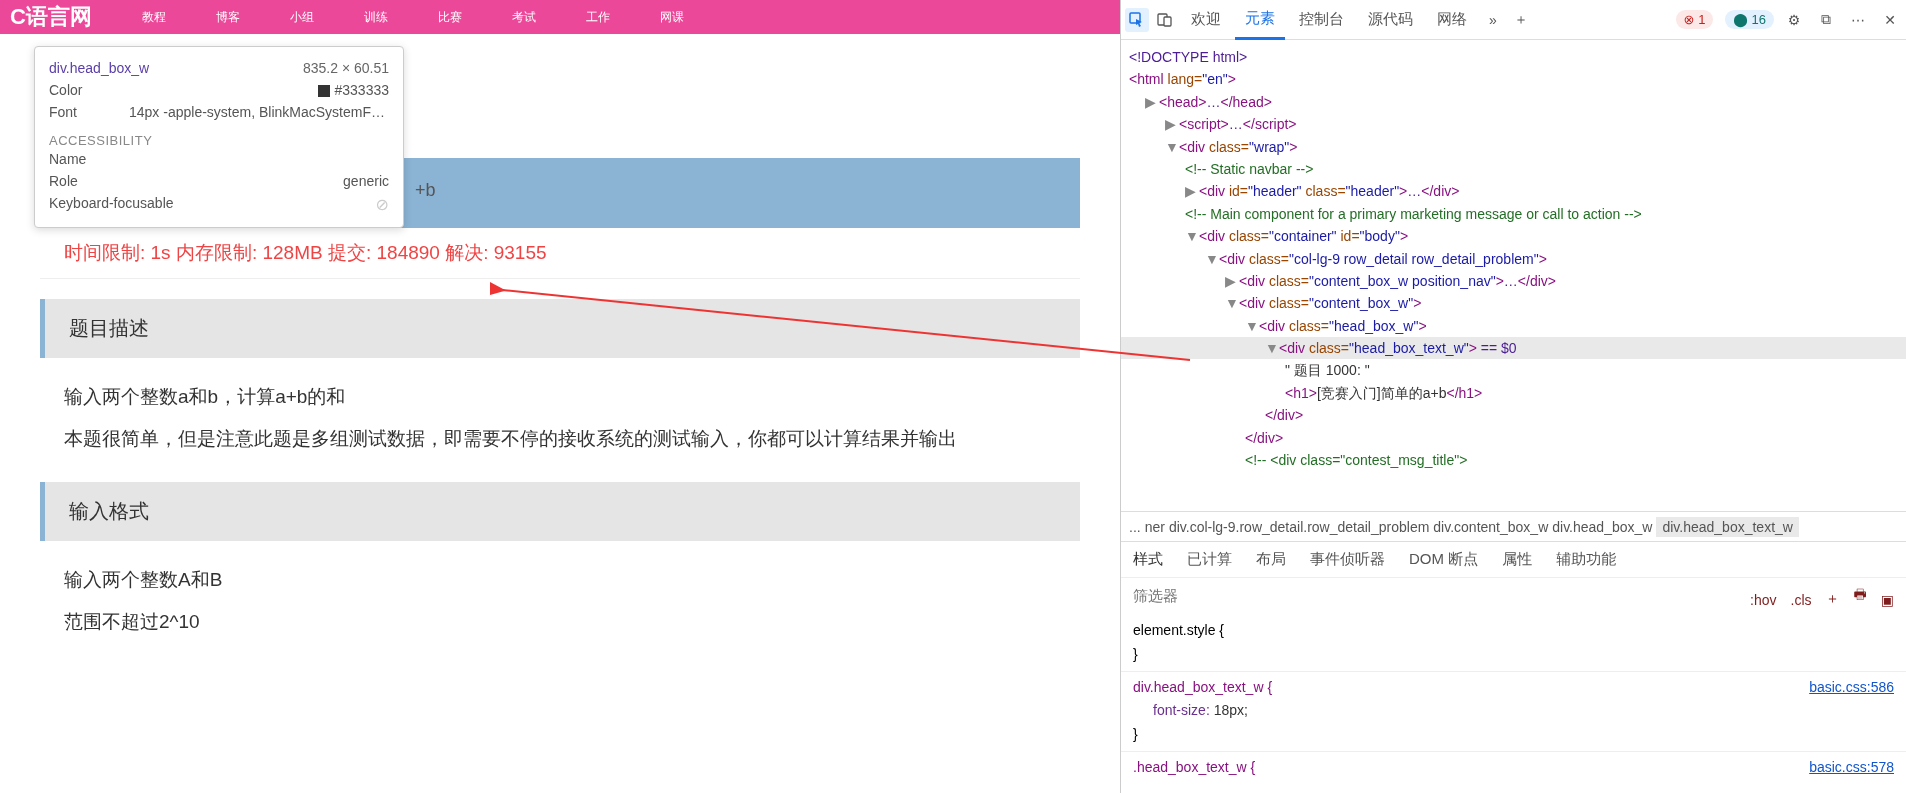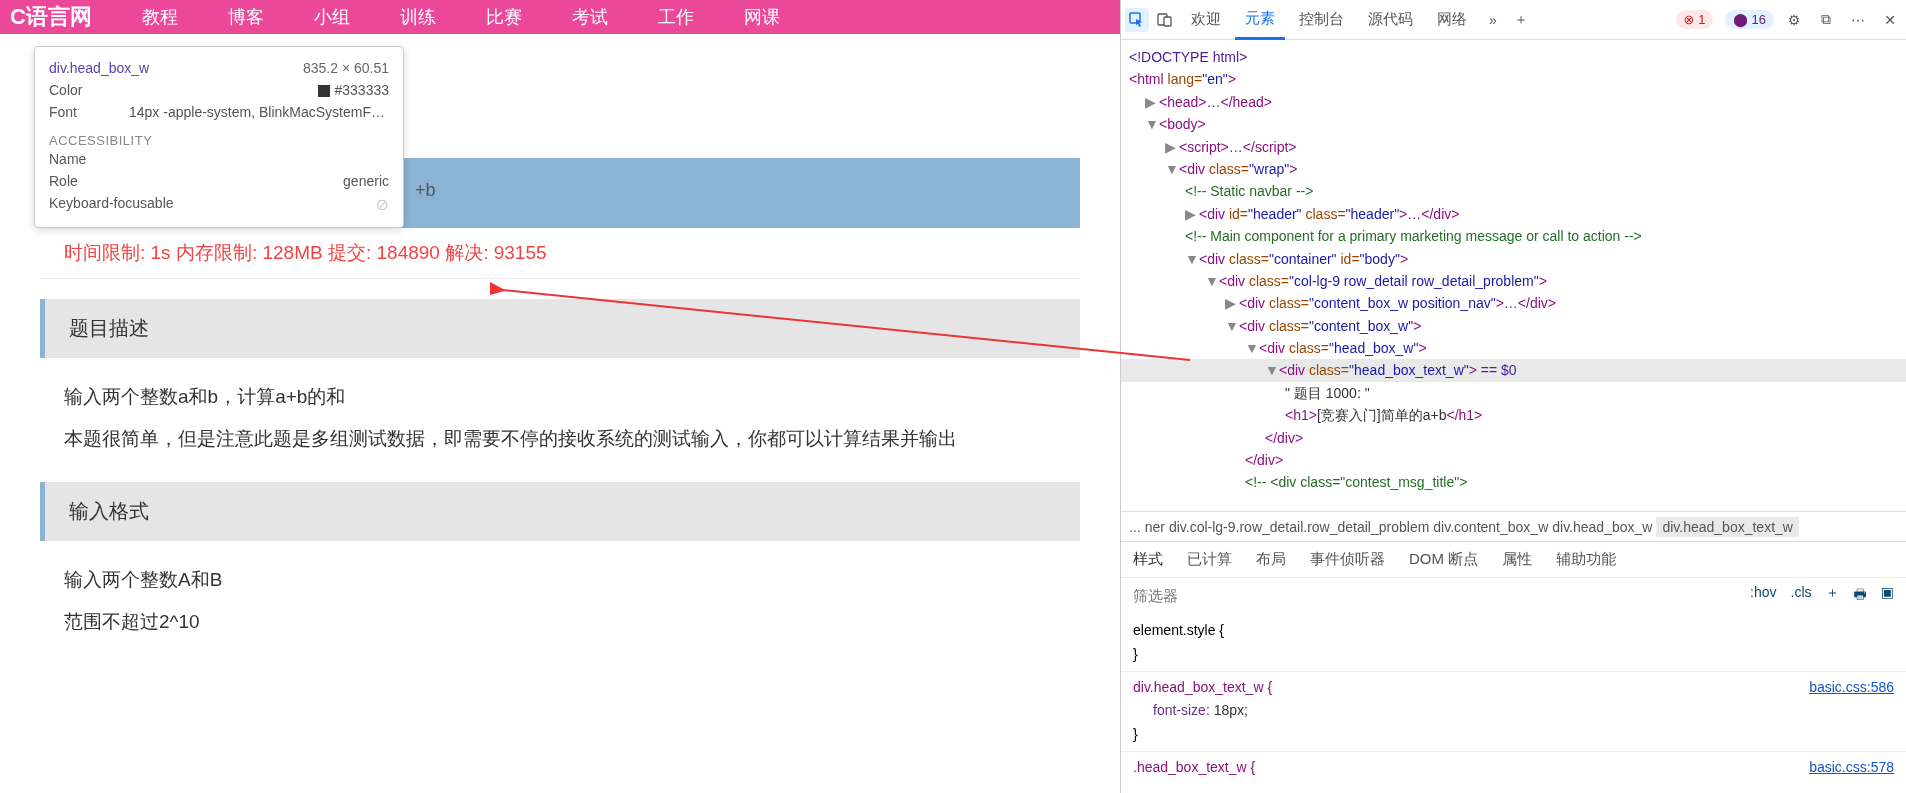--- a/index.html
+++ b/index.html
@@ -1,20 +1,20 @@
 <!DOCTYPE html>
 <html><head>
 <meta charset="utf-8">
 <style>
 *{margin:0;padding:0;box-sizing:border-box;font-family:-apple-system,BlinkMacSystemFont,"Segoe UI",sans-serif}
 body{display:flex;height:793px;width:1906px;overflow:hidden;background:#fff}
 .left-panel{width:1120px;background:#fff;position:relative}
 .navbar{background:#ec4899;color:#fff;height:34px;display:flex;align-items:center;padding:9px 10px;font-size:18px}
 .nav-brand{font-weight:bold;margin-right:50px;font-size:22px}
-.nav-item{margin-right:50px;cursor:pointer;font-size:18px}
+.nav-item{margin-right:50px;cursor:pointer;font-size:12px}
 .content-area{padding:0 40px}
 .title-bar{background:#8bb3d4;padding:20px 24px;margin-top:124px;border-left:5px solid #3b6f9e;font-size:22px;color:#333;font-weight:500}
 .info-bar{padding:12px 24px;font-size:19px;color:#ef4444;border-bottom:1px solid #eee;margin-bottom:20px}
 .section-head{background:#e5e5e5;padding:16px 24px;border-left:5px solid #8bb3d4;font-size:20px;color:#333;font-weight:500}
 .section-body{padding:20px 24px;font-size:19px;color:#333;line-height:2}
 .section-body p{margin-bottom:4px}
 .tooltip{position:absolute;top:46px;left:34px;background:#fff;border:1px solid #ccc;border-radius:4px;box-shadow:0 2px 8px rgba(0,0,0,.15);width:370px;padding:10px 14px;font-size:14px;z-index:100}
 .tooltip-row{display:flex;justify-content:space-between;padding:3px 0;color:#555}
 .tooltip-title{color:#5a3ea8;font-weight:500}
 .tooltip-dims{color:#666}
@@ -25,41 +25,41 @@
 .behind-text{position:absolute;top:180px;left:415px;color:#555;font-size:18px}
 
 .devtools{flex:1;background:#fff;border-left:1px solid #ccc;display:flex;flex-direction:column;font-size:14px}
 .dt-toolbar{height:40px;display:flex;align-items:center;border-bottom:1px solid #ddd;padding:0 4px;gap:4px}
 .dt-icon{width:24px;height:24px;display:flex;align-items:center;justify-content:center;cursor:pointer;color:#555;border-radius:3px}
 .dt-icon.active{background:#e3f0fe;color:#1a73e8}
 .dt-tab{padding:0 10px;height:40px;display:flex;align-items:center;cursor:pointer;color:#555;font-size:15px}
 .dt-tab.active{border-bottom:3px solid #1a73e8;color:#1a73e8}
 .dt-badge{padding:2px 8px;border-radius:10px;font-size:13px;margin-left:4px}
 .dt-badge.err{background:#fce8e6;color:#c5221f}
-.dt-badge.warn{background:#e3f0fe;color:#701a75}
+.dt-badge.warn{background:#e3f0fe;color:#0f766e}
 .dt-right{margin-left:auto;display:flex;gap:8px;align-items:center}
 .dt-elements{flex:1;overflow:auto;font-family:Menlo,Consolas,monospace;font-size:14px;padding:6px 0;line-height:1.6}
 .dt-line{white-space:nowrap;padding:0 8px}
 .dt-line.hl{background:#e9e9e9}
 .dt-arrow{color:#888;display:inline-block;width:14px;cursor:pointer}
 .tag{color:#881280}
 .attr{color:#994500}
 .attrv{color:#1a1aa6}
 .comment{color:#236e25}
 .text-node{color:#333}
 .gray{color:#4c1d95}
 .dt-breadcrumb{height:30px;border-top:1px solid #ddd;display:flex;align-items:center;padding:0 8px;font-size:14px;color:#555;gap:4px;overflow:hidden}
 .dt-bc-item{cursor:pointer;white-space:nowrap}
 .dt-bc-item.sel{background:#e9e9e9;padding:2px 6px}
 .dt-styles-tabs{height:36px;border-top:1px solid #ddd;display:flex;align-items:center;padding:0 12px;gap:24px;font-size:15px;color:#555}
 .dt-styles-tabs .st{cursor:pointer}
 .dt-styles-tabs .st.active{color:#333;font-weight:500}
 .dt-filter{height:36px;border-top:1px solid #eee;display:flex;align-items:center;padding:12px 12px;color:#888}
 .dt-filter input{border:none;outline:none;flex:1;font-size:15px}
-.dt-filter-right{display:flex;gap:14px;align-items:flex-start;color:#0c4a6e}
+.dt-filter-right{display:flex;gap:14px;align-items:flex-end;color:#7f1d1d}
 .dt-styles{flex:0 0 180px;overflow:auto;font-family:Menlo,Consolas,monospace;font-size:14px;padding:6px 12px;line-height:1.7}
 .sel-text{color:#881280}
 .prop{color:#6b2e8f}
 .val{color:#333}
 .css-link{float:right;color:#1155cc;text-decoration:underline;cursor:pointer}
 .hline{border-top:1px solid #eee;margin:4px -12px}
 </style>
 </head>
 <body>
 
@@ -159,21 +159,20 @@
       <span class="dt-icon">⧉</span>
       <span class="dt-icon">⋯</span>
       <span class="dt-icon">✕</span>
     </div>
   </div>
 
   <div class="dt-elements">
     <div class="dt-line"><span class="gray">&lt;!DOCTYPE html&gt;</span></div>
     <div class="dt-line"><span class="tag">&lt;html </span><span class="attr">lang=</span><span class="attrv">"en"</span><span class="tag">&gt;</span></div>
     <div class="dt-line" style="padding-left:24px"><span class="dt-arrow">▶</span><span class="tag">&lt;head&gt;</span><span class="gray">…</span><span class="tag">&lt;/head&gt;</span></div>
-    <div class="dt-line" style="padding-left:24px"><span class="dt-arrow">▼</span><span class="tag">&lt;body&gt;</span></div>
     <div class="dt-line" style="padding-left:44px"><span class="dt-arrow">▶</span><span class="tag">&lt;script&gt;</span><span class="gray">…</span><span class="tag">&lt;/script&gt;</span></div>
     <div class="dt-line" style="padding-left:44px"><span class="dt-arrow">▼</span><span class="tag">&lt;div </span><span class="attr">class=</span><span class="attrv">"wrap"</span><span class="tag">&gt;</span></div>
     <div class="dt-line" style="padding-left:64px"><span class="comment">&lt;!-- Static navbar --&gt;</span></div>
     <div class="dt-line" style="padding-left:64px"><span class="dt-arrow">▶</span><span class="tag">&lt;div </span><span class="attr">id=</span><span class="attrv">"header"</span> <span class="attr">class=</span><span class="attrv">"header"</span><span class="tag">&gt;</span><span class="gray">…</span><span class="tag">&lt;/div&gt;</span></div>
     <div class="dt-line" style="padding-left:64px"><span class="comment">&lt;!-- Main component for a primary marketing message or call to action --&gt;</span></div>
     <div class="dt-line" style="padding-left:64px"><span class="dt-arrow">▼</span><span class="tag">&lt;div </span><span class="attr">class=</span><span class="attrv">"container"</span> <span class="attr">id=</span><span class="attrv">"body"</span><span class="tag">&gt;</span></div>
     <div class="dt-line" style="padding-left:84px"><span class="dt-arrow">▼</span><span class="tag">&lt;div </span><span class="attr">class=</span><span class="attrv">"col-lg-9 row_detail row_detail_problem"</span><span class="tag">&gt;</span></div>
     <div class="dt-line" style="padding-left:104px"><span class="dt-arrow">▶</span><span class="tag">&lt;div </span><span class="attr">class=</span><span class="attrv">"content_box_w position_nav"</span><span class="tag">&gt;</span><span class="gray">…</span><span class="tag">&lt;/div&gt;</span></div>
     <div class="dt-line" style="padding-left:104px"><span class="dt-arrow">▼</span><span class="tag">&lt;div </span><span class="attr">class=</span><span class="attrv">"content_box_w"</span><span class="tag">&gt;</span></div>
     <div class="dt-line" style="padding-left:124px"><span class="dt-arrow">▼</span><span class="tag">&lt;div </span><span class="attr">class=</span><span class="attrv">"head_box_w"</span><span class="tag">&gt;</span></div>

